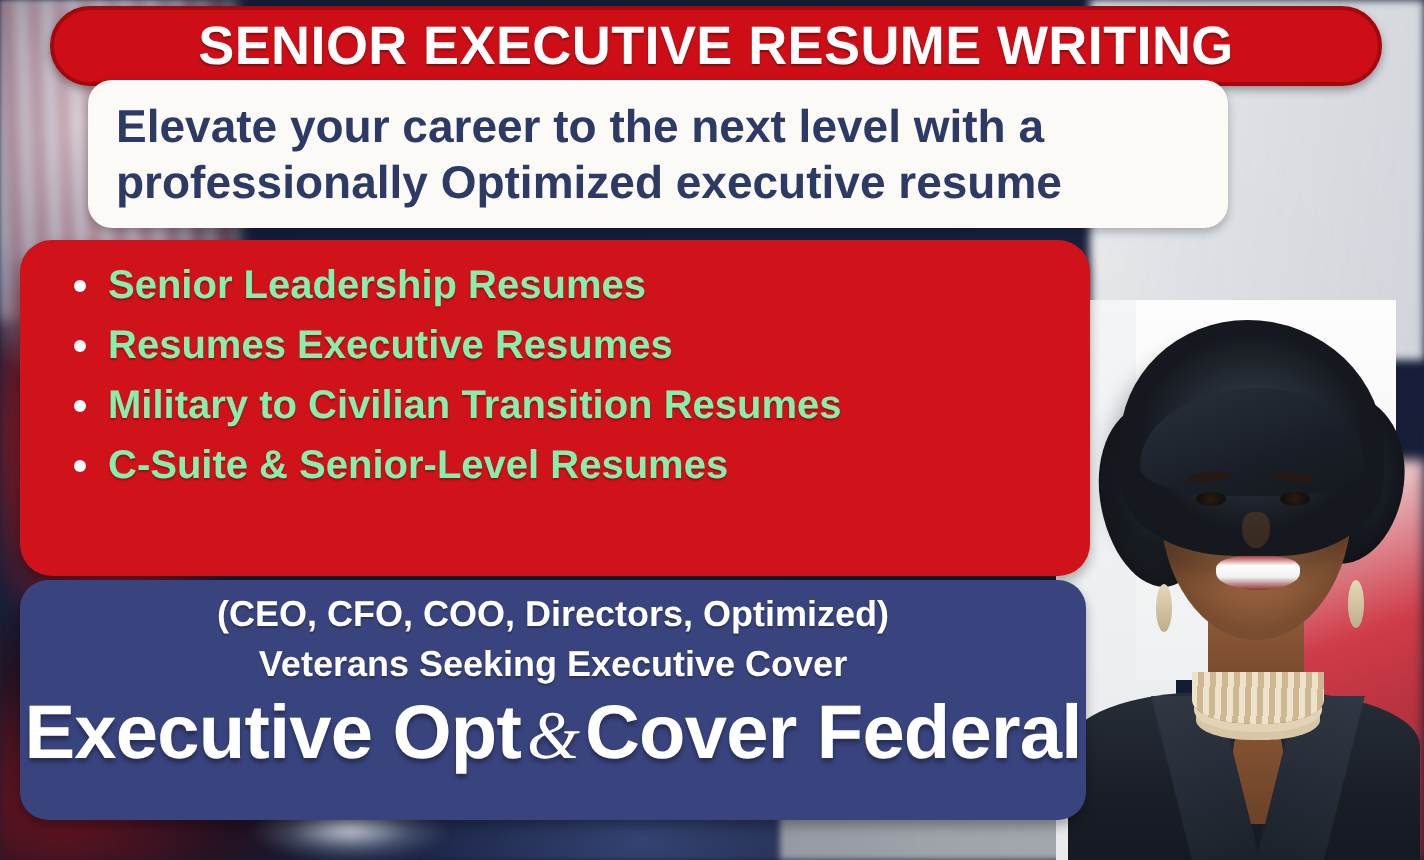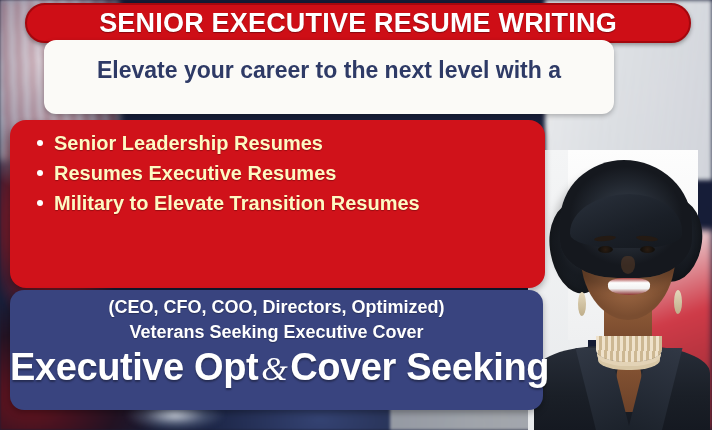--- a/index.html
+++ b/index.html
@@ -134,38 +134,38 @@
   }
   .title-pill span{
     color:#ffffff;font-weight:bold;font-size:27px;letter-spacing:.2px;
     text-shadow:0 1px 1px rgba(0,0,0,.35);white-space:nowrap;
   }
 
   
   .tagline{
     position:absolute;left:44px;top:40px;width:570px;height:74px;
     background:#fbfaf7;border-radius:12px;
-    display:flex;flex-direction:row;justify-content:center;
+    display:flex;flex-direction:column;justify-content:center;
     padding:16px 14px;box-sizing:border-box;
     box-shadow:0 2px 5px rgba(0,0,0,.25);
   }
   .tagline div{
     color:#2E3A66;font-size:23px;font-weight:bold;line-height:1.22;
   }
 
   
   .bullets{
     position:absolute;left:10px;top:120px;width:535px;height:168px;
     background:#D0121A;border-radius:16px;
     padding:8px 0 8px 22px;box-sizing:border-box;
     box-shadow:0 3px 6px rgba(0,0,0,.3);
   }
   .bullets ul{margin:0;padding:0 0 0 22px;list-style:none;}
   .bullets li{
-    color:#fef9c3;font-size:20px;font-weight:bold;line-height:1.5;
+    color:#86efac;font-size:20px;font-weight:bold;line-height:1.5;
     position:relative;text-shadow:0 1px 1px rgba(0,0,0,.28);
     white-space:nowrap;
   }
   .bullets li:before{
     content:"";position:absolute;left:-17px;top:12px;
     width:6px;height:6px;border-radius:50%;background:#ffffff;
   }
 
   
   .bluecard{
@@ -223,31 +223,33 @@
     <div class="p-nose"></div>
     <div class="p-smile"></div>
   </div>
 
   <div class="title-pill">
     <span>SENIOR EXECUTIVE RESUME WRITING</span>
   </div>
 
   <div class="tagline">
     <div>Elevate your career to the next level with a</div>
+    <div>professionally Optimized executive resume</div>
   </div>
 
   <div class="bullets">
     <ul>
       <li>Senior Leadership Resumes</li>
       <li>Resumes Executive Resumes</li>
-      <li>Military to Elevate Transition Resumes</li>
+      <li>Military to Civilian Transition Resumes</li>
+      <li>C-Suite &amp; Senior-Level Resumes</li>
     </ul>
   </div>
 
   <div class="bluecard">
     <div class="bl">(CEO, CFO, COO, Directors, Optimized)</div>
     <div class="bl">Veterans Seeking Executive Cover</div>
     <div class="bottomline">
-      <span>Executive Opt</span><span class="amp">&amp;</span><span>Cover Seeking</span>
+      <span>Executive Opt</span><span class="amp">&amp;</span><span>Cover Federal</span>
     </div>
   </div>
 
 </div>
 
 </body></html>

